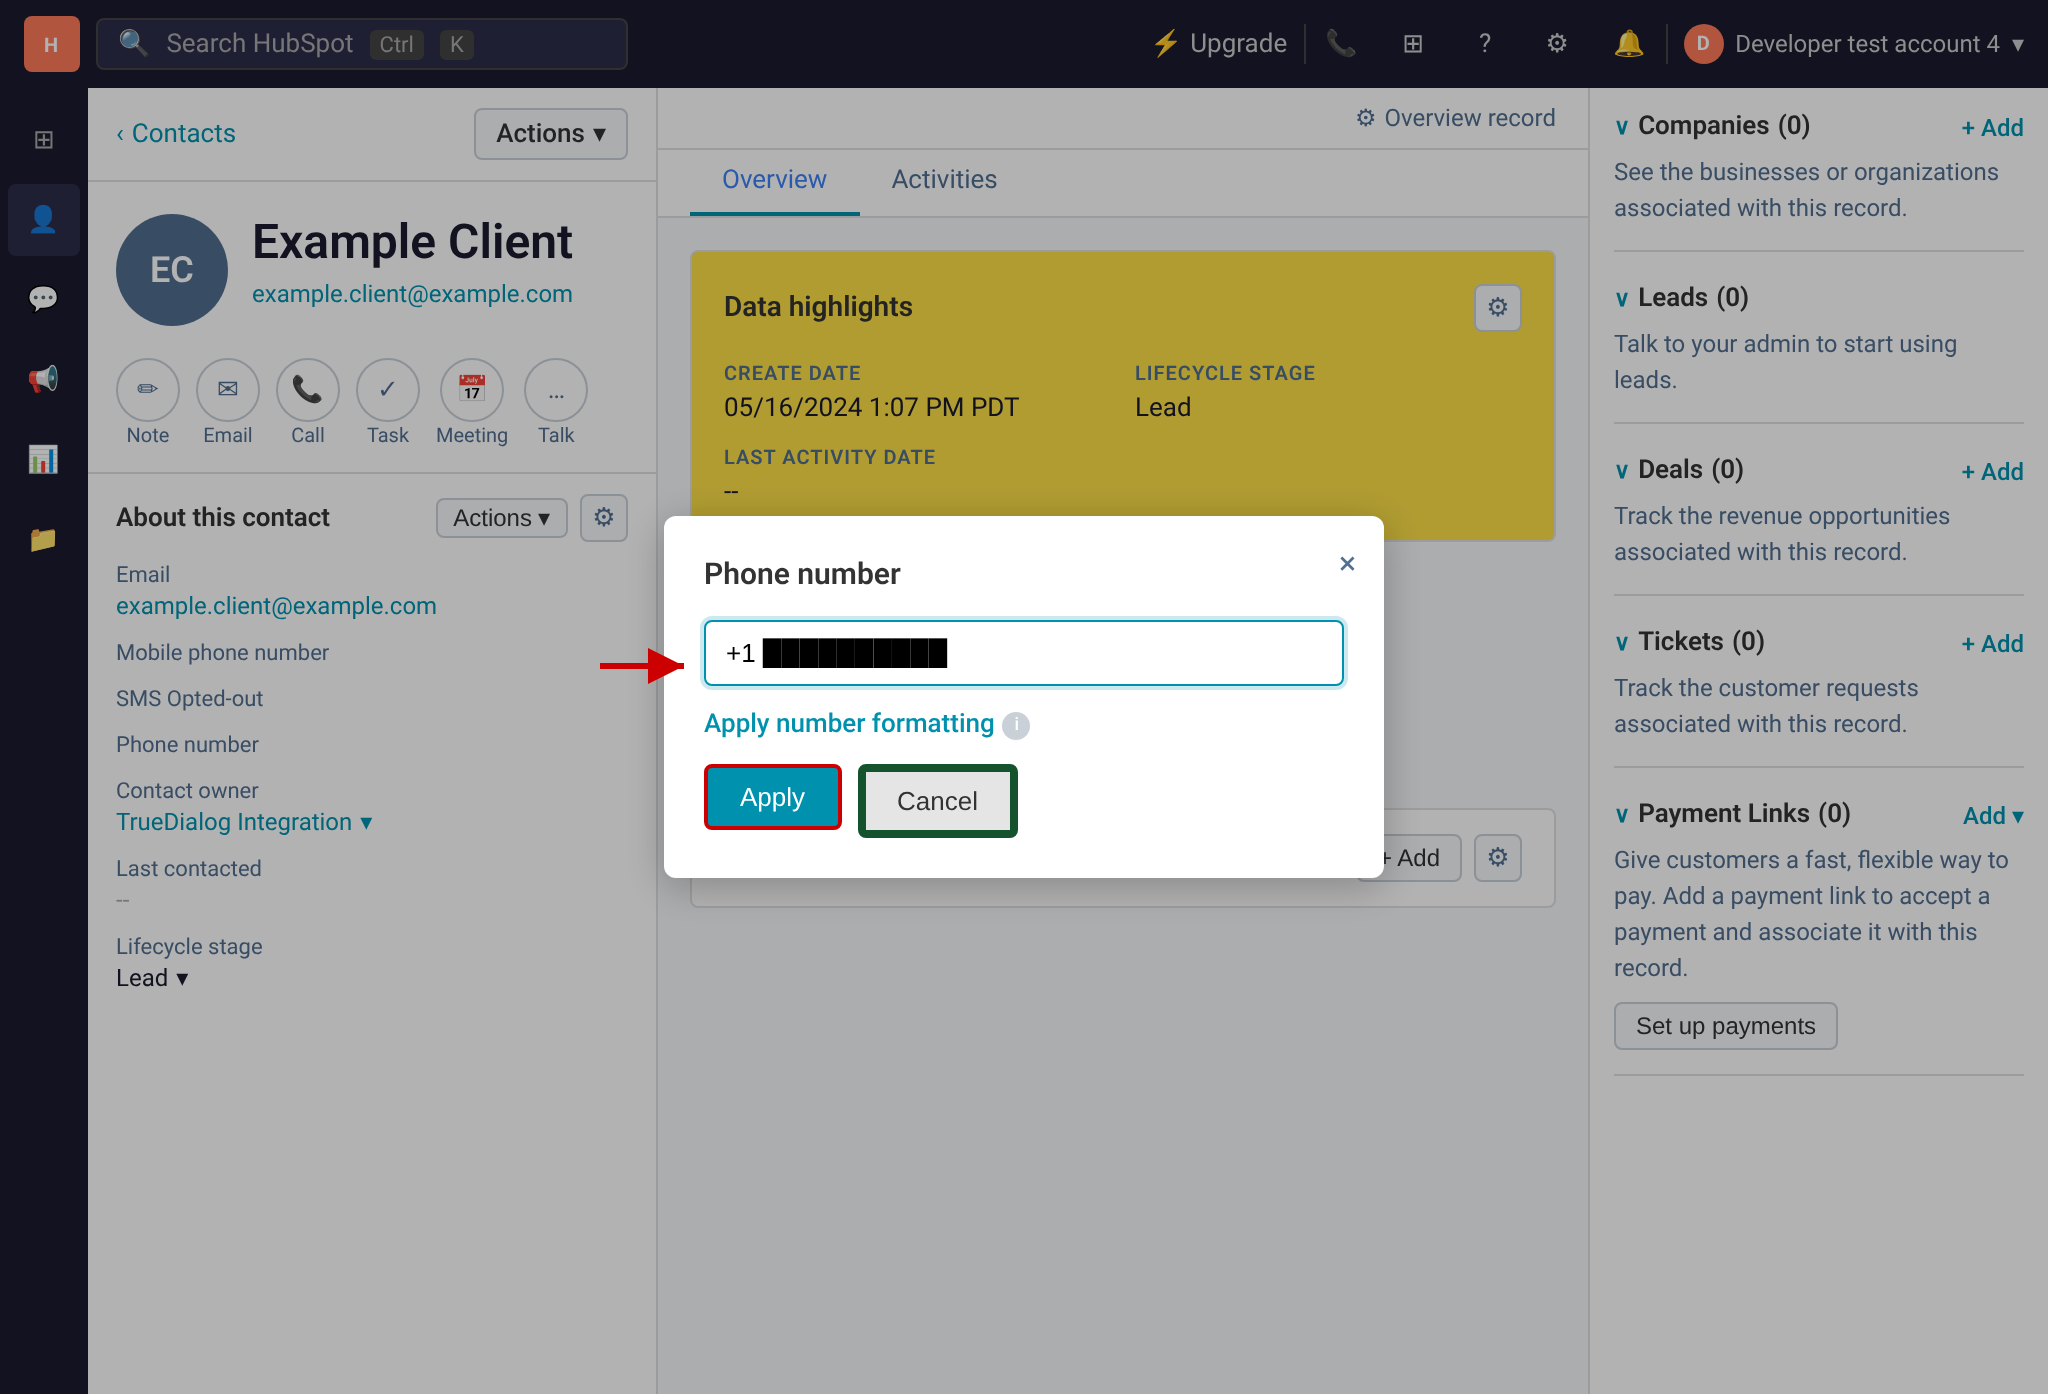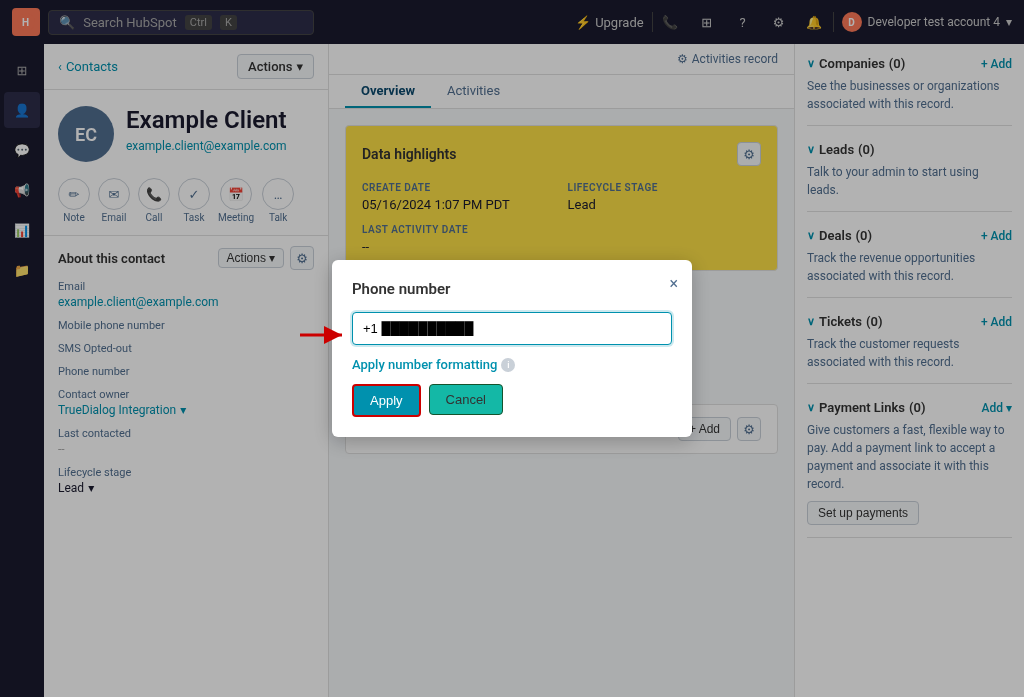--- a/index.html
+++ b/index.html
@@ -57,21 +57,21 @@
     .field-value.link { color: #0091ae; cursor: pointer; }
     .field-value.empty { color: #aaa; }
 
     
     .center-panel { flex: 1; display: flex; flex-direction: column; overflow: hidden; position: relative; }
     .center-header { padding: 8px 16px; display: flex; align-items: center; justify-content: flex-end; border-bottom: 1px solid #e0e0e0; background: #fff; }
     .customize-link { color: #516f90; font-size: 12px; cursor: pointer; display: flex; align-items: center; gap: 4px; }
 
     .tabs { display: flex; gap: 0; border-bottom: 1px solid #e0e0e0; background: #fff; padding: 0 16px; }
     .tab { padding: 8px 16px; font-size: 13px; cursor: pointer; border-bottom: 2px solid transparent; color: #516f90; }
-    .tab.active { border-bottom-color: #0091ae; color: #0c4a6e; font-weight: 700; }
+    .tab.active { border-bottom-color: #0091ae; color: #3b82f6; font-weight: 400; }
 
     .center-content { flex: 1; overflow-y: auto; padding: 16px; }
     .data-highlights { background: #fde047; border: 1px solid #e0e0e0; border-radius: 4px; padding: 16px; margin-bottom: 16px; position: relative; }
     .data-highlights-header { display: flex; align-items: center; justify-content: space-between; margin-bottom: 16px; }
     .data-highlights-title { font-size: 14px; font-weight: 600; }
     .highlights-grid { display: grid; grid-template-columns: 1fr 1fr; gap: 12px; }
     .highlight-item { }
     .highlight-label { font-size: 10px; color: #516f90; text-transform: uppercase; font-weight: 600; letter-spacing: 0.5px; margin-bottom: 4px; }
     .highlight-value { font-size: 13px; color: #1a1a2e; }
     .highlight-item.full-width { grid-column: 1 / -1; }
@@ -96,21 +96,21 @@
     
     .modal-overlay { position: fixed; top: 0; left: 0; width: 100%; height: 100%; background: rgba(0,0,0,0.3); display: flex; align-items: center; justify-content: center; z-index: 1000; }
     .modal { background: #fff; border-radius: 6px; box-shadow: 0 4px 20px rgba(0,0,0,0.25); width: 360px; padding: 20px; position: relative; }
     .modal-title { font-size: 15px; font-weight: 600; margin-bottom: 14px; }
     .modal-close { position: absolute; top: 14px; right: 14px; cursor: pointer; color: #516f90; font-size: 16px; }
     .modal-input { width: 100%; border: 1px solid #0091ae; border-radius: 4px; padding: 8px 10px; font-size: 13px; margin-bottom: 12px; outline: none; box-shadow: 0 0 0 2px rgba(0,145,174,0.2); }
     .apply-formatting { display: flex; align-items: center; gap: 4px; color: #0091ae; font-size: 13px; font-weight: 500; margin-bottom: 12px; cursor: pointer; }
     .info-icon { width: 14px; height: 14px; background: #c9d0d8; border-radius: 50%; display: flex; align-items: center; justify-content: center; font-size: 9px; color: #fff; }
     .modal-buttons { display: flex; gap: 8px; align-items: flex-start; }
     .apply-btn { background: #0091ae; color: white; border: none; border-radius: 4px; padding: 7px 16px; font-size: 13px; cursor: pointer; font-weight: 500; border: 2px solid #cc0000; }
-    .cancel-btn { background: #14b8a6; color: #333; border: 1px solid #14532d; border-radius: 4px; padding: 7px 16px; font-size: 13px; cursor: pointer; }
+    .cancel-btn { background: #e5e5e5; color: #333; border: 4px solid #14532d; border-radius: 4px; padding: 7px 16px; font-size: 13px; cursor: pointer; }
   </style>
 </head>
 <body>
 
 <div class="top-nav">
   <div class="hubspot-logo">
     <svg width="18" height="18" viewBox="0 0 18 18" fill="none">
         <circle cx="9" cy="9" r="9" fill="#ff7a59"></circle>
         <text x="5" y="13" fill="white" font-size="10" font-weight="bold">H</text>
       </svg>
@@ -247,21 +247,21 @@
           <span>▾</span>
         </div>
       </div>
     </div>
   </div>
 
   <div class="center-panel">
     <div class="center-header">
       <div class="customize-link">
         <span>⚙</span>
-        <span>Activities record</span>
+        <span>Overview record</span>
       </div>
     </div>
     <div class="tabs">
       <div class="tab active">Overview</div>
       <div class="tab">Activities</div>
     </div>
     <div class="center-content">
       <div class="data-highlights">
         <div class="data-highlights-header">
           <span class="data-highlights-title">Data highlights</span>

